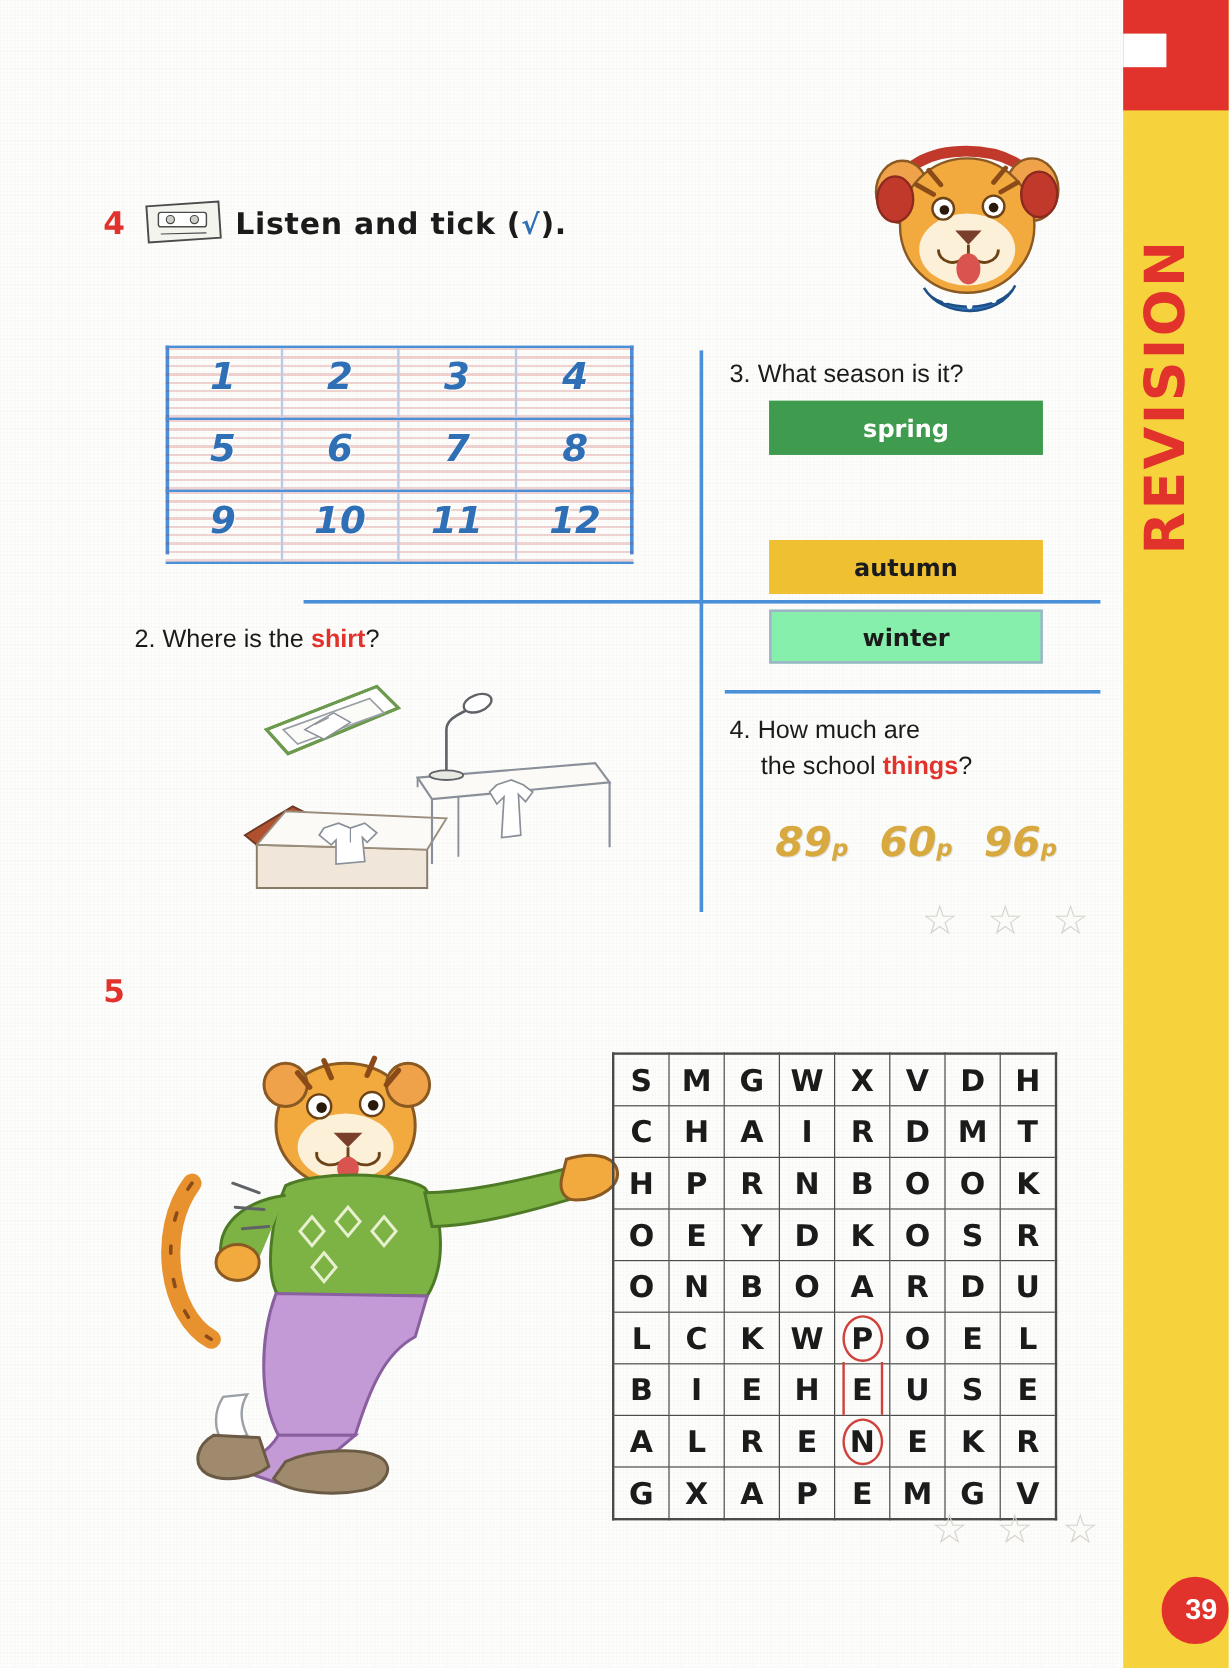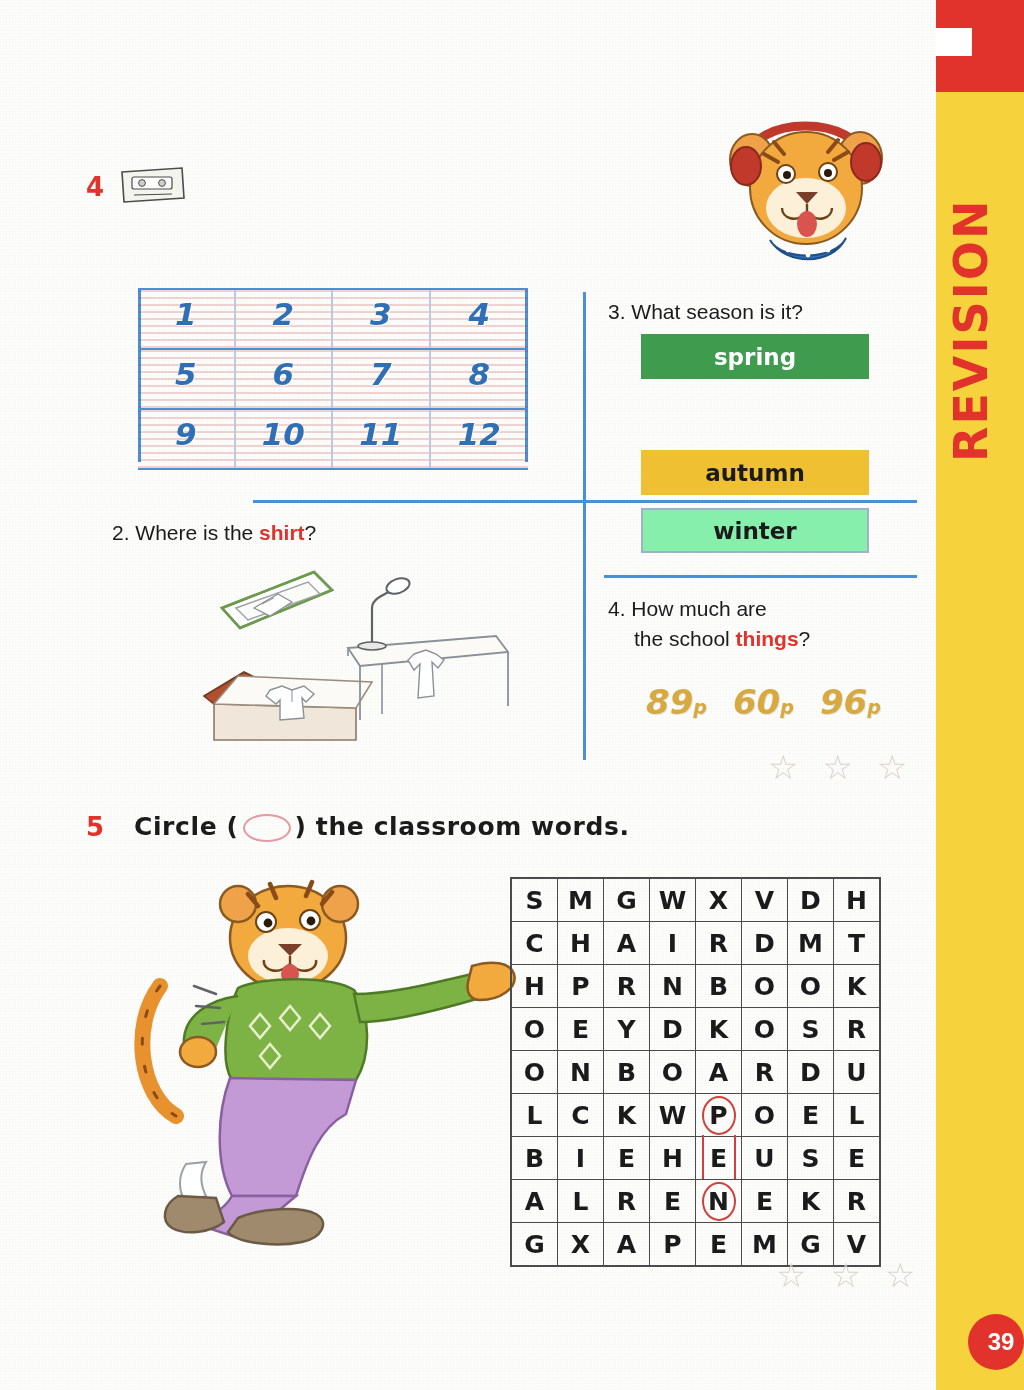--- a/index.html
+++ b/index.html
@@ -216,21 +216,21 @@
   
   .season-box {
     position: absolute;
     left: 641px;
     width: 228px;
     height: 45px;
     box-sizing: border-box;
     display: flex;
     align-items: center;
     justify-content: center;
-    font-size: 23px;
+    font-size: 20px;
     font-weight: bold;
     font-family: "DejaVu Sans", sans-serif;
     border: 2px solid #9fb3c8;
   }
   #season-0 { top: 334px; background: #3f9c4e; color: #ffffff; border-color: #3f9c4e; }
   #season-1 { top: 392px; background: #c8345b; color: #ffffff; border-color: #c8345b; }
   #season-2 { top: 450px; background: #f0c033; color: #1b1b1b; border-color: #f0c033; }
   #season-3 { top: 508px; background: #86efac; color: #1b1b1b; border-color: #9fb3c8; }
 
   
@@ -327,20 +327,23 @@
   <div id="ex4-number" class="ex-number">4</div>
 
   <svg id="cassette-icon" viewBox="0 0 68 38">
     <polygon points="4,6 64,2 66,32 6,36" fill="#f4f4ef" stroke="#4b4b4b" stroke-width="1.6"></polygon>
     <rect x="14" y="11" width="40" height="12" rx="2" fill="#ffffff" stroke="#4b4b4b" stroke-width="1.2"></rect>
     <circle cx="24" cy="17" r="3.4" fill="#cfcfc8" stroke="#4b4b4b" stroke-width="1"></circle>
     <circle cx="44" cy="17" r="3.4" fill="#cfcfc8" stroke="#4b4b4b" stroke-width="1"></circle>
     <line x1="16" y1="29" x2="54" y2="28" stroke="#4b4b4b" stroke-width="1"></line>
   </svg>
 
+  <div id="ex4-instruction">
+    <span>Listen and tick (</span><span id="ex4-tickmark">√</span><span>).</span>
+  </div>
 
   <svg id="tiger-headphones" class="illus" viewBox="0 0 180 185">
 
     <path d="M32 62 C32 14, 146 14, 148 62" stroke="#c0392b" stroke-width="9" fill="none"></path>
 
     <ellipse cx="36" cy="60" rx="22" ry="26" fill="#f0a24a" stroke="#8a5a22" stroke-width="2"></ellipse>
     <ellipse cx="144" cy="58" rx="22" ry="26" fill="#f0a24a" stroke="#8a5a22" stroke-width="2"></ellipse>
 
     <ellipse cx="90" cy="88" rx="56" ry="56" fill="#f2a93e" stroke="#8a5a22" stroke-width="2"></ellipse>
 
@@ -481,23 +484,20 @@
     <div class="price"><span>96</span><span class="p-unit">p</span></div>
   </div>
 
   <div id="stars-1" class="star-row">
     <span class="star">☆</span>
     <span class="star">☆</span>
     <span class="star">☆</span>
   </div>
 
   <div id="ex5-number" class="ex-number">5</div>
-  <div id="ex5-instruction">
-    <span>Circle (</span><span class="circle-glyph"></span><span>) the classroom words.</span>
-  </div>
 
   <svg id="tiger-big" class="illus" viewBox="0 0 400 400">
 
     <path d="M40 120 C10 160, 20 230, 56 250" stroke="#e8922f" stroke-width="16" fill="none" stroke-linecap="round"></path>
     <path d="M40 120 C10 160, 20 230, 56 250" stroke="#8a4b18" stroke-width="3" fill="none" stroke-dasharray="6 22" stroke-linecap="round"></path>
 
     <g>
       <ellipse cx="168" cy="72" rx="58" ry="52" fill="#f2a93e" stroke="#8a5a22" stroke-width="2.5"></ellipse>
       <ellipse cx="118" cy="38" rx="18" ry="18" fill="#f0a24a" stroke="#8a5a22" stroke-width="2.5"></ellipse>
       <ellipse cx="220" cy="38" rx="18" ry="18" fill="#f0a24a" stroke="#8a5a22" stroke-width="2.5"></ellipse>

